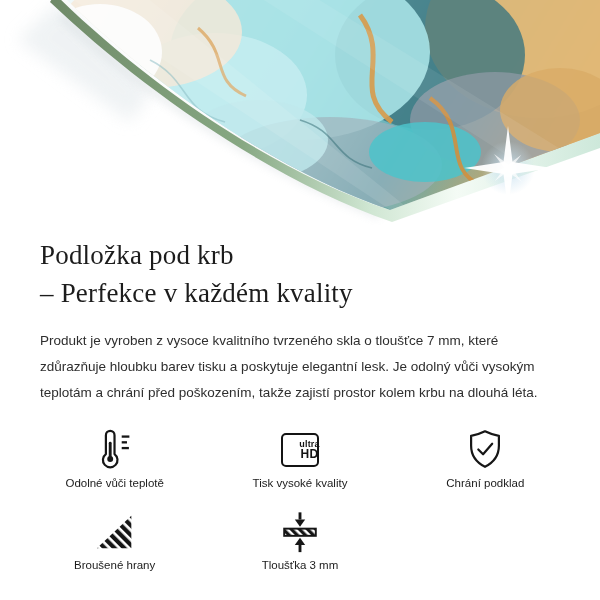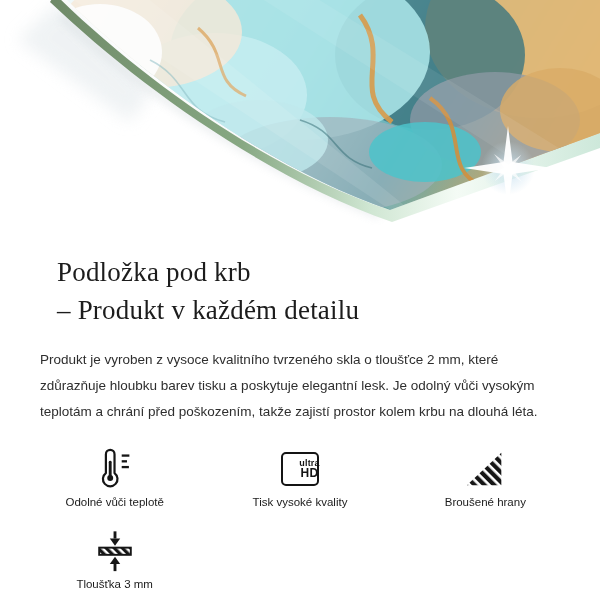--- a/index.html
+++ b/index.html
@@ -101,25 +101,25 @@
 
     <g transform="translate(508,168)">
       <circle r="27" fill="url(#glowGrad)"></circle>
       <polygon points="0,-42 4.5,-6 44,0 4.5,6 0,42 -4.5,6 -44,0 -4.5,-6" fill="#ffffff" opacity="0.95"></polygon>
       <polygon transform="rotate(45) scale(0.45)" points="0,-42 5,-6 44,0 5,6 0,42 -5,6 -44,0 -5,-6" fill="#ffffff" opacity="0.7"></polygon>
     </g>
   </svg>
 </div>
 
 <div class="content">
-  <h1 class="headline" style="margin:17px;">
+  <h1 class="headline" style="margin:0;">
     <div>Podložka pod krb</div>
-    <div>– Produkt v každém detailu</div>
+    <div>– Perfekce v každém kvality</div>
   </h1>
-  <p class="desc">Produkt je vyroben z vysoce kvalitního tvrzeného skla o tloušťce 2 mm, které zdůrazňuje hloubku barev tisku a poskytuje elegantní lesk. Je odolný vůči vysokým teplotám a chrání před poškozením, takže zajistí prostor kolem krbu na dlouhá léta.</p>
+  <p class="desc">Produkt je vyroben z vysoce kvalitního tvrzeného skla o tloušťce 7 mm, které zdůrazňuje hloubku barev tisku a poskytuje elegantní lesk. Je odolný vůči vysokým teplotám a chrání před poškozením, takže zajistí prostor kolem krbu na dlouhá léta.</p>
 </div>
 
 <div class="features">
   <div class="feat-grid">
 
     <div class="cell">
       <div class="icon-wrap">
         <svg width="46" height="46" viewBox="0 0 48 48">
           <path class="ic" stroke-linejoin="round" d="M14.5,8.5 a4.5,4.5 0 0 1 9,0 L23.5,28.3 a7.6,7.6 0 1 1 -9,0 Z"></path>
           <line x1="19" y1="17" x2="19" y2="31" stroke="#161616" stroke-width="3" stroke-linecap="round"></line>
@@ -135,20 +135,29 @@
     <div class="cell">
       <div class="icon-wrap">
         <div class="uhd-box">
           <span class="uhd-top">ultra</span>
           <span class="uhd-bottom">HD</span>
         </div>
       </div>
       <div class="feat-label">Tisk vysoké kvality</div>
     </div>
 
+    <div class="cell">
+      <div class="icon-wrap">
+        <svg width="46" height="46" viewBox="0 0 48 48">
+          <path class="ic" stroke-linejoin="round" d="M24,4.5 C28.5,6.8 33.2,8.3 38.5,9.2 L38.5,19.5 C38.5,29.8 33,36.9 24,41.5 C15,36.9 9.5,29.8 9.5,19.5 L9.5,9.2 C14.8,8.3 19.5,6.8 24,4.5 Z"></path>
+          <path class="ic" stroke-width="2.6" stroke-linecap="round" stroke-linejoin="round" d="M17,23.5 L22,28.5 L31.5,17.5"></path>
+        </svg>
+      </div>
+      <div class="feat-label">Chrání podklad</div>
+    </div>
 
 
     <div class="cell">
       <div class="icon-wrap">
         <svg width="46" height="46" viewBox="0 0 48 48">
           <defs>
             <pattern id="hatchA" patternUnits="userSpaceOnUse" width="7.2" height="7.2" patternTransform="rotate(-45)">
               <rect width="4.4" height="7.2" fill="#161616"></rect>
             </pattern>
           </defs>

